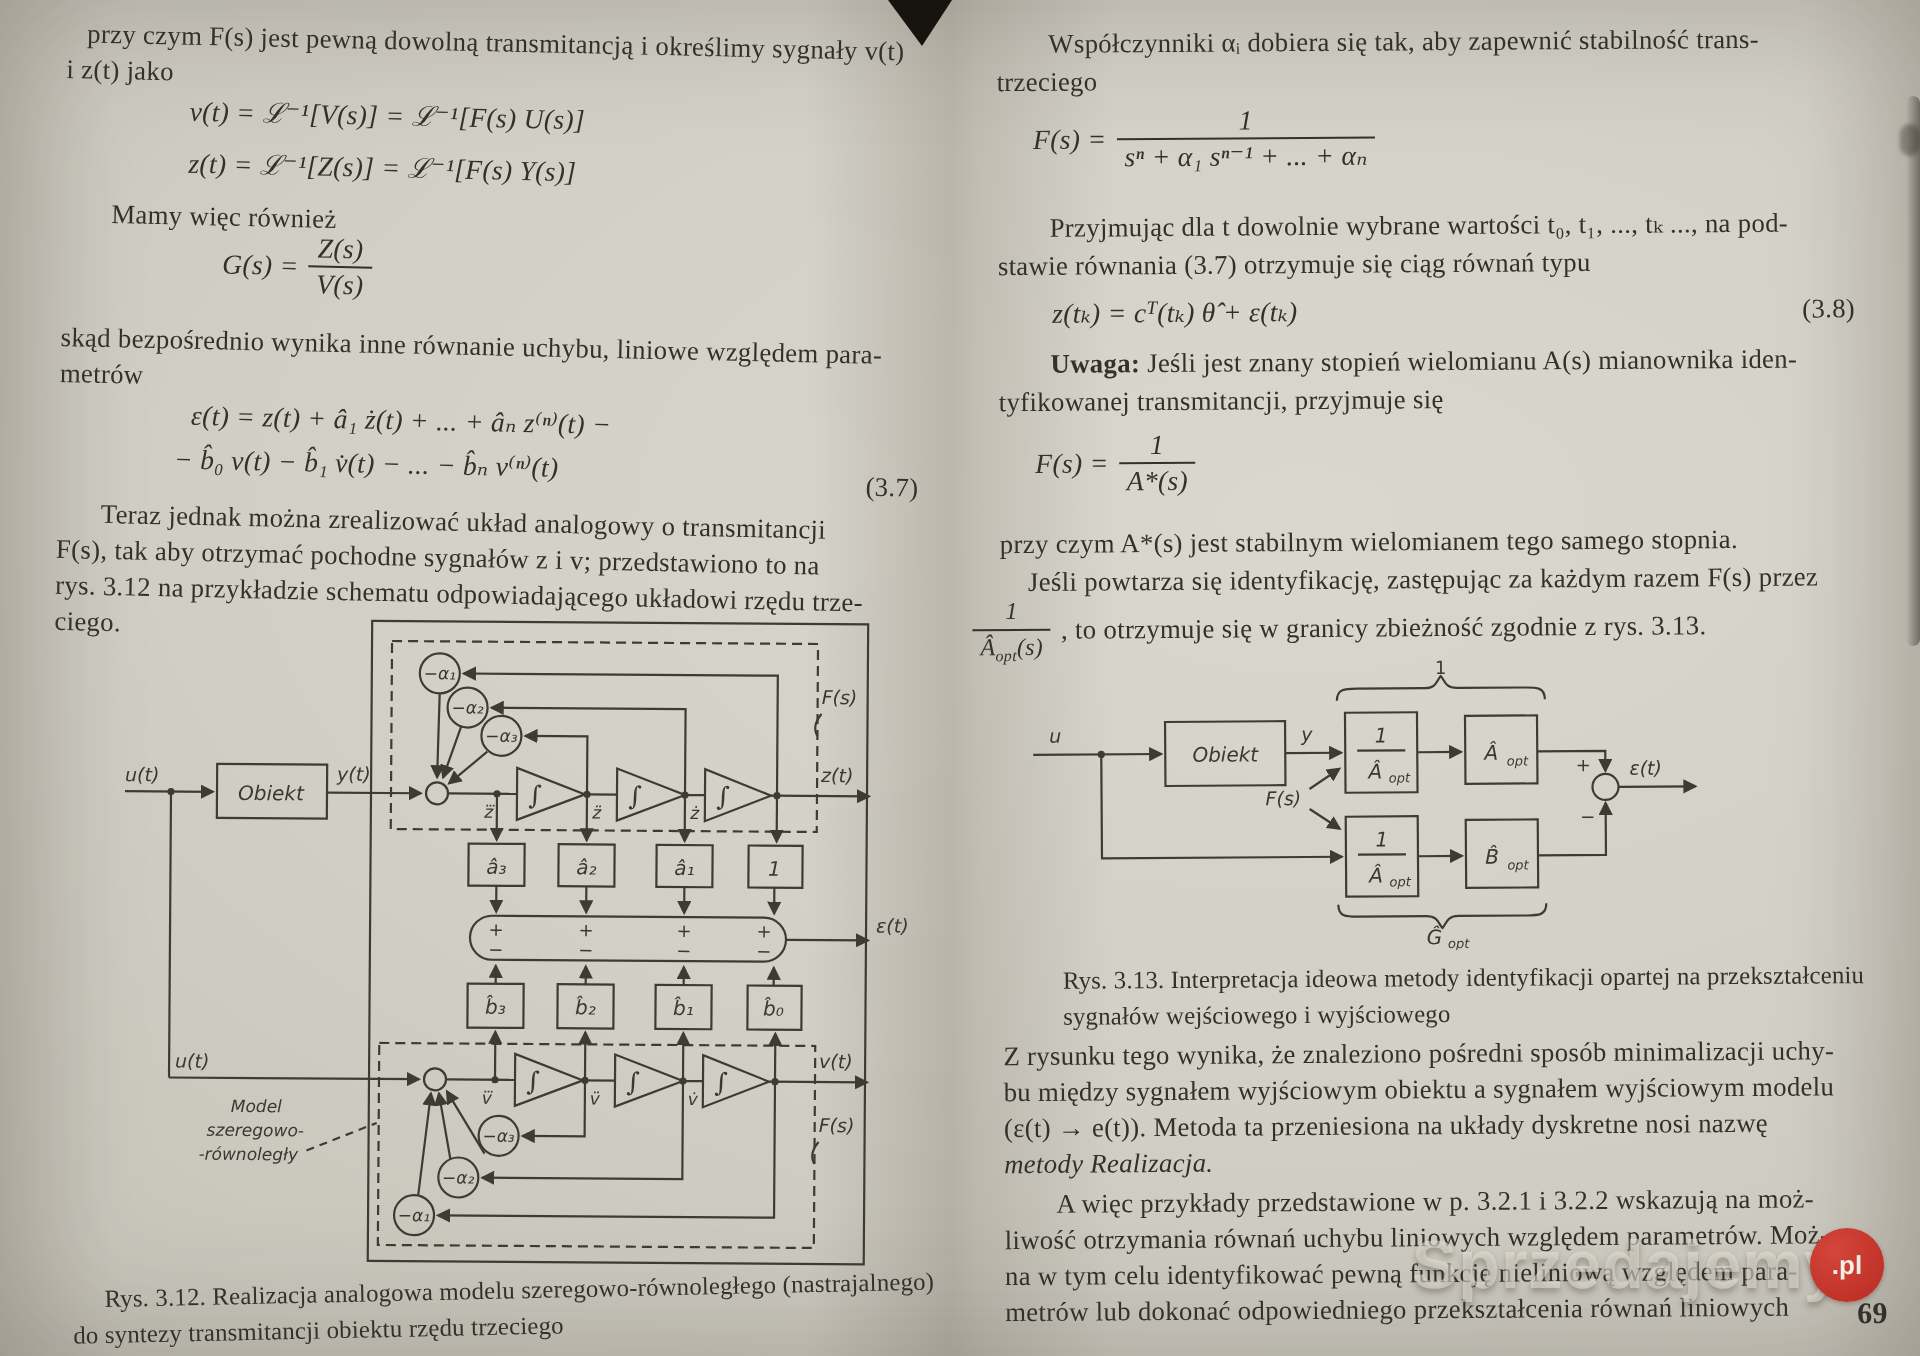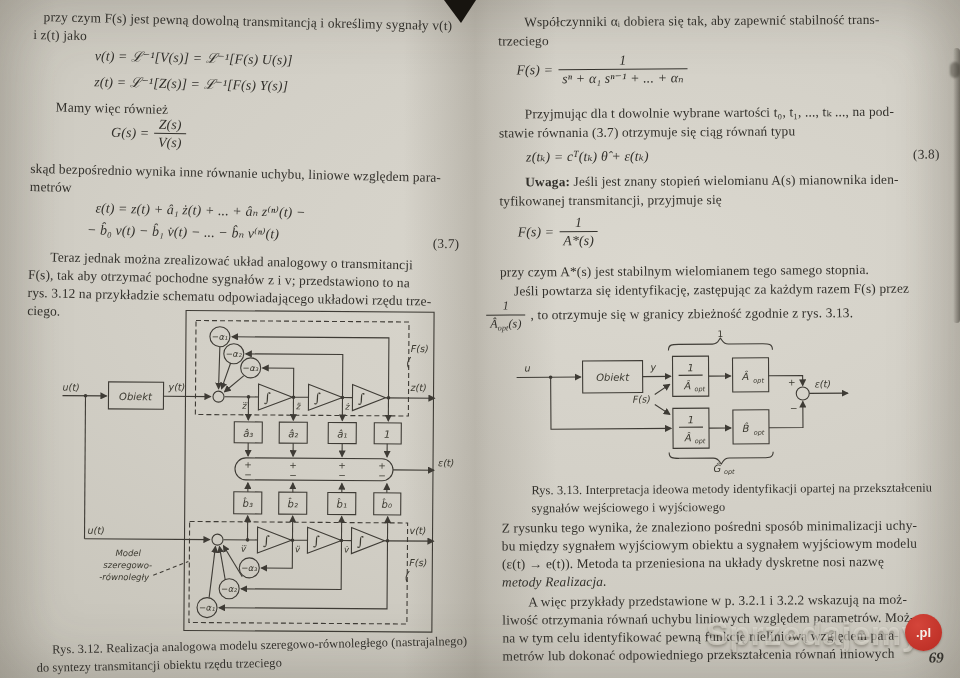--- a/index.html
+++ b/index.html
@@ -26,21 +26,21 @@
   .it{font-style:italic;}
   .bd{font-weight:bold;}
   .eq{font-style:italic;font-size:13.8px;}
   .eqno{font-style:normal;}
   .frac{display:inline-flex;flex-direction:column;align-items:center;vertical-align:middle;text-align:center;line-height:15px;}
   .frac .den{border-top:1.1px solid #33312c;padding:1px 4px 0;}
   .frac .num{padding:0 4px 1px;}
   .eqrow{display:flex;align-items:center;gap:5px;}
   .sp{font-size:9.5px;vertical-align:4px;line-height:0;}
   .sb{font-size:9.5px;vertical-align:-3px;line-height:0;}
-  .pgnum{font-size:15px;font-weight:bold;font-style:italic;}
+  .pgnum{font-size:15px;font-weight:bold;}
 
   svg text{font-family:"DejaVu Sans","Liberation Sans",sans-serif;fill:#3a382f;}
   svg .sig{font-style:italic;font-size:9.5px;}
   svg .sml{font-style:italic;font-size:8.5px;}
   svg .blk{font-style:italic;font-size:10px;}
   svg .intg{font-style:italic;font-size:13px;font-family:"DejaVu Serif",serif;}
   svg .pm{font-size:9px;}
   svg .tiny{font-style:italic;font-size:6.5px;}
 
   #wm{position:absolute;left:706px;top:614px;font:bold 34px "Liberation Sans","DejaVu Sans",sans-serif;
@@ -252,21 +252,21 @@
       <span class="frac">
         <span class="num">1</span>
         <span class="den">sⁿ + α₁ sⁿ⁻¹ + ... + αₙ</span>
       </span>
     </div>
     <div class="ln" style="left:26px;top:104px;">Przyjmując dla t dowolnie wybrane wartości t₀, t₁, ..., tₖ ..., na pod-</div>
     <div class="ln" style="left:0;top:123px;">stawie równania (3.7) otrzymuje się ciąg równań typu</div>
     <div class="ln eq" style="left:27px;top:147px;">
       <span>z(tₖ) = c</span><span class="sp">T</span><span>(tₖ) θ̂ + ε(tₖ)</span>
     </div>
-    <div class="ln eqno" style="left:414px;top:147px;">(3.8)</div>
+    <div class="ln eqno" style="left:402px;top:147px;">(3.8)</div>
     <div class="ln" style="left:26px;top:172px;"><span class="bd">Uwaga:</span><span> Jeśli jest znany stopień wielomianu A(s) mianownika iden-</span></div>
     <div class="ln" style="left:0;top:191px;">tyfikowanej transmitancji, przyjmuje się</div>
     <div class="ln eq eqrow" style="left:18px;top:214px;">
       <span>F(s) =</span>
       <span class="frac">
         <span class="num">1</span>
         <span class="den">A*(s)</span>
       </span>
     </div>
     <div class="ln" style="left:0;top:262px;">przy czym A*(s) jest stabilnym wielomianem tego samego stopnia.</div>

